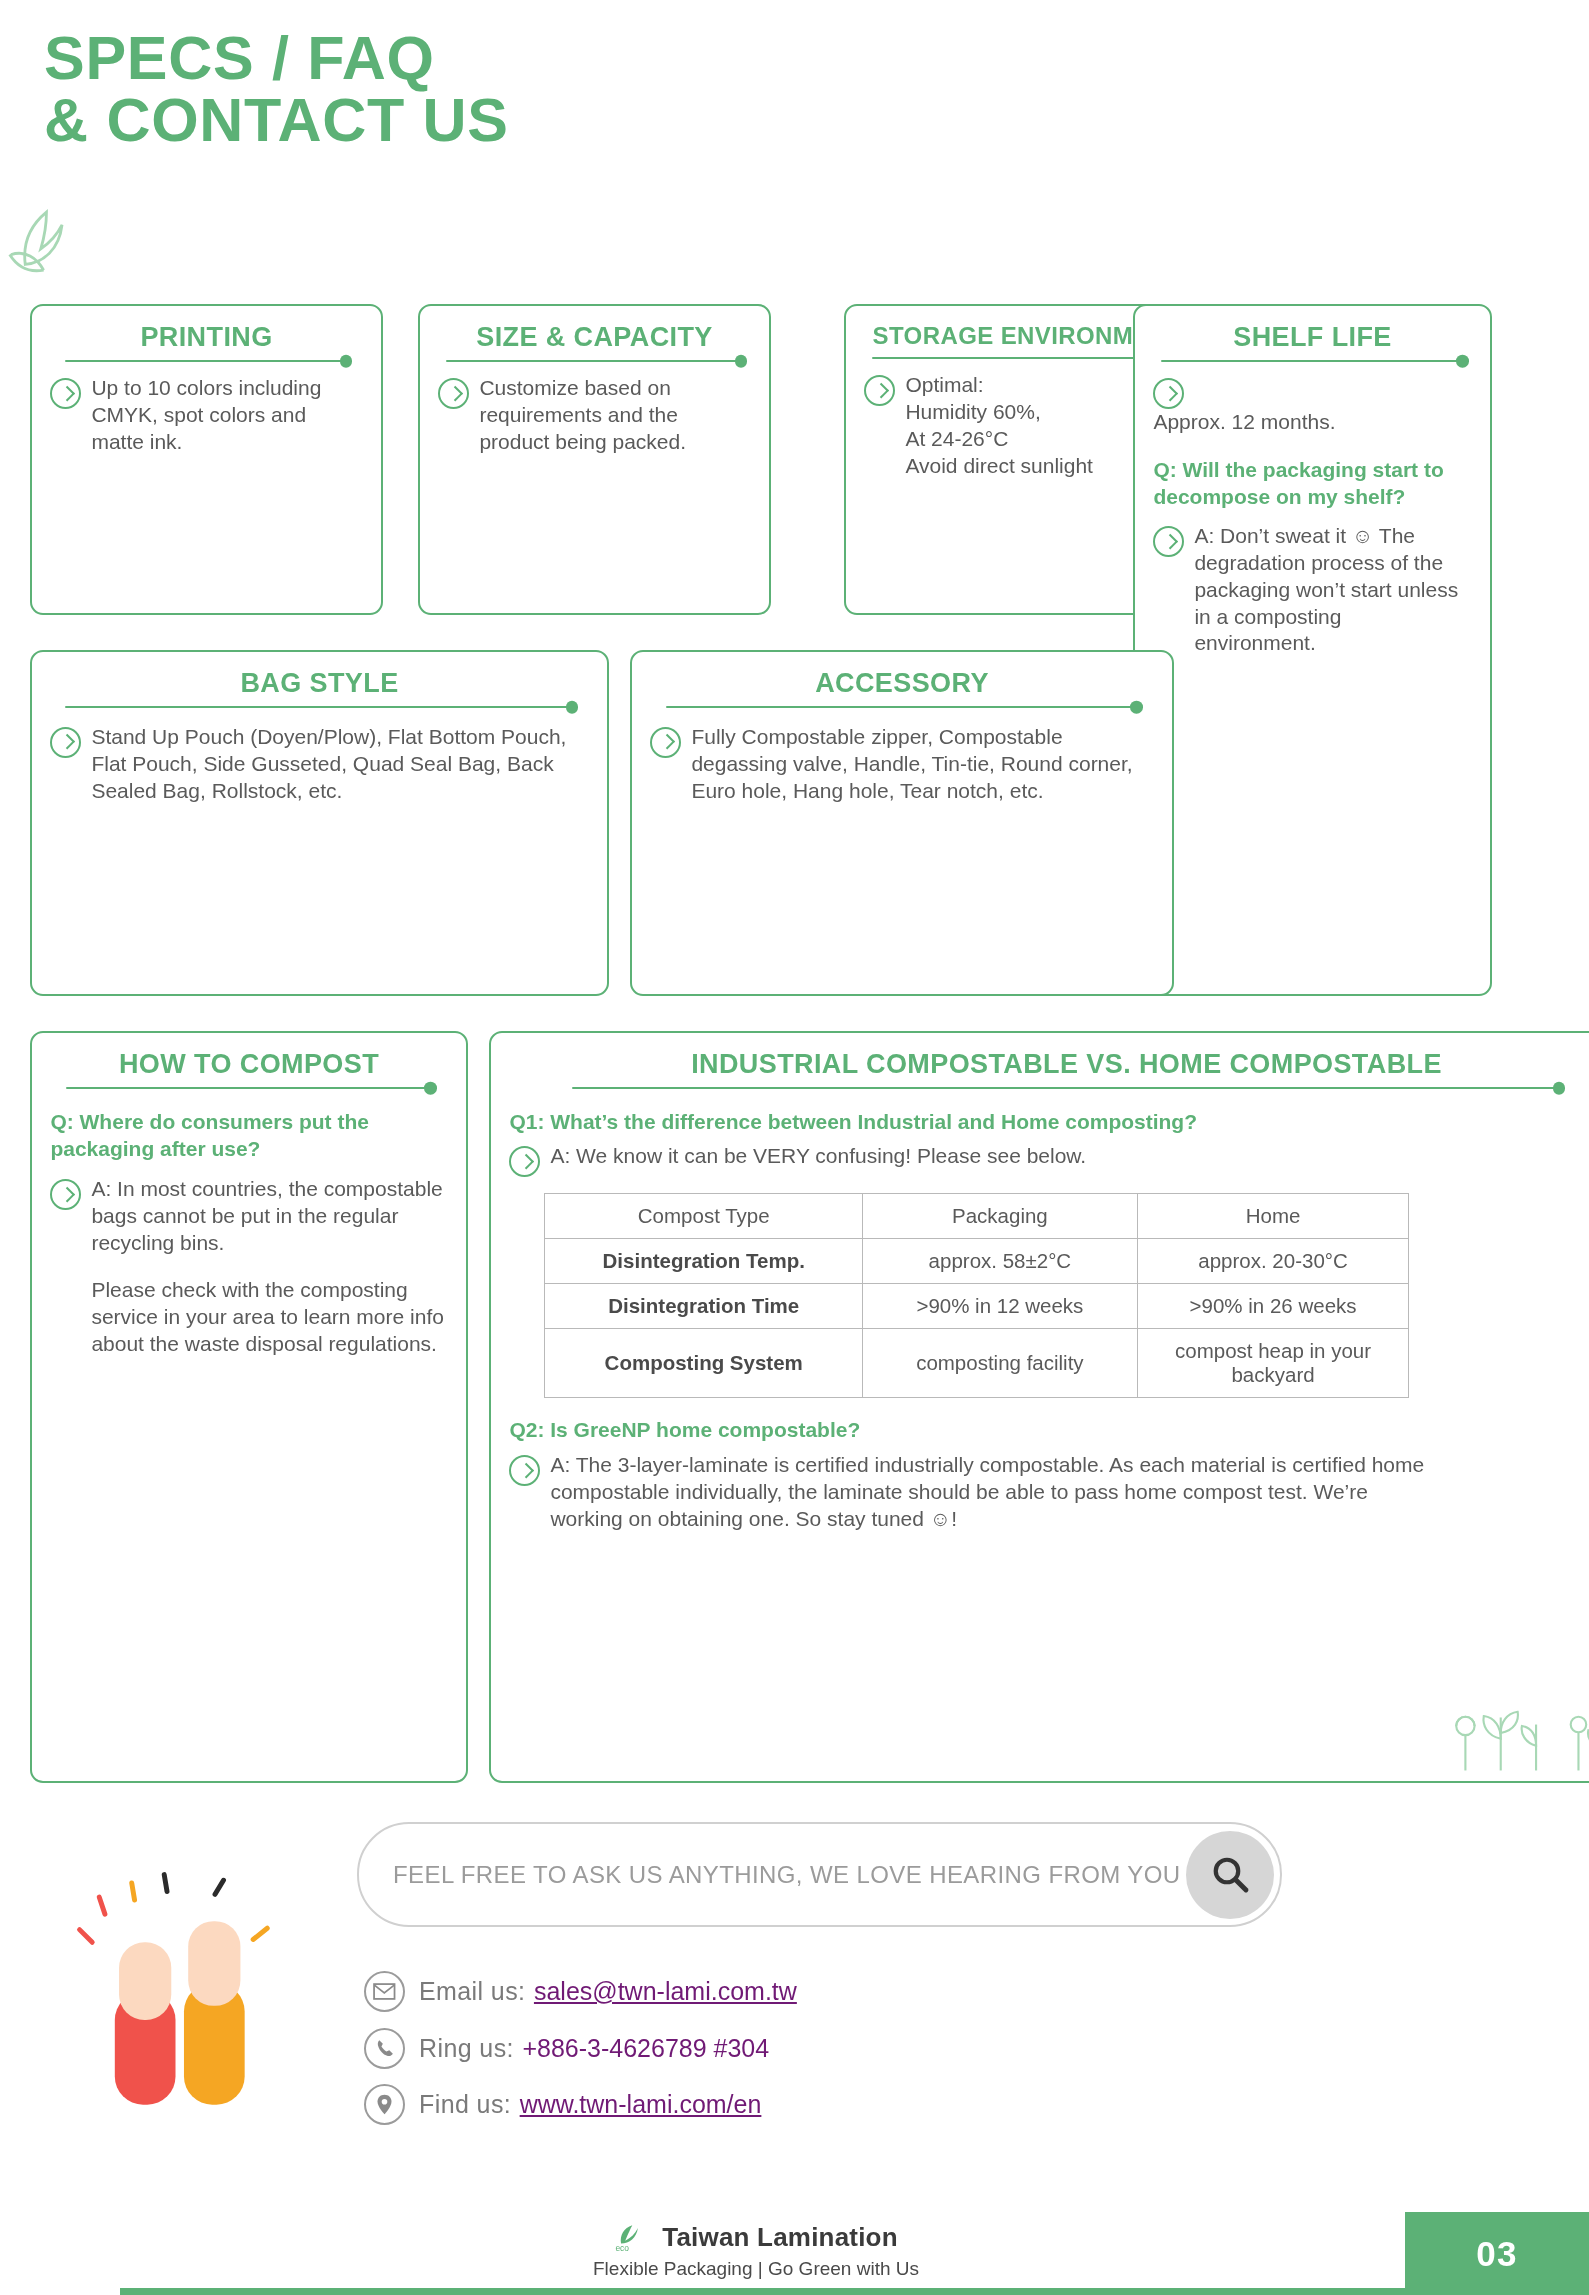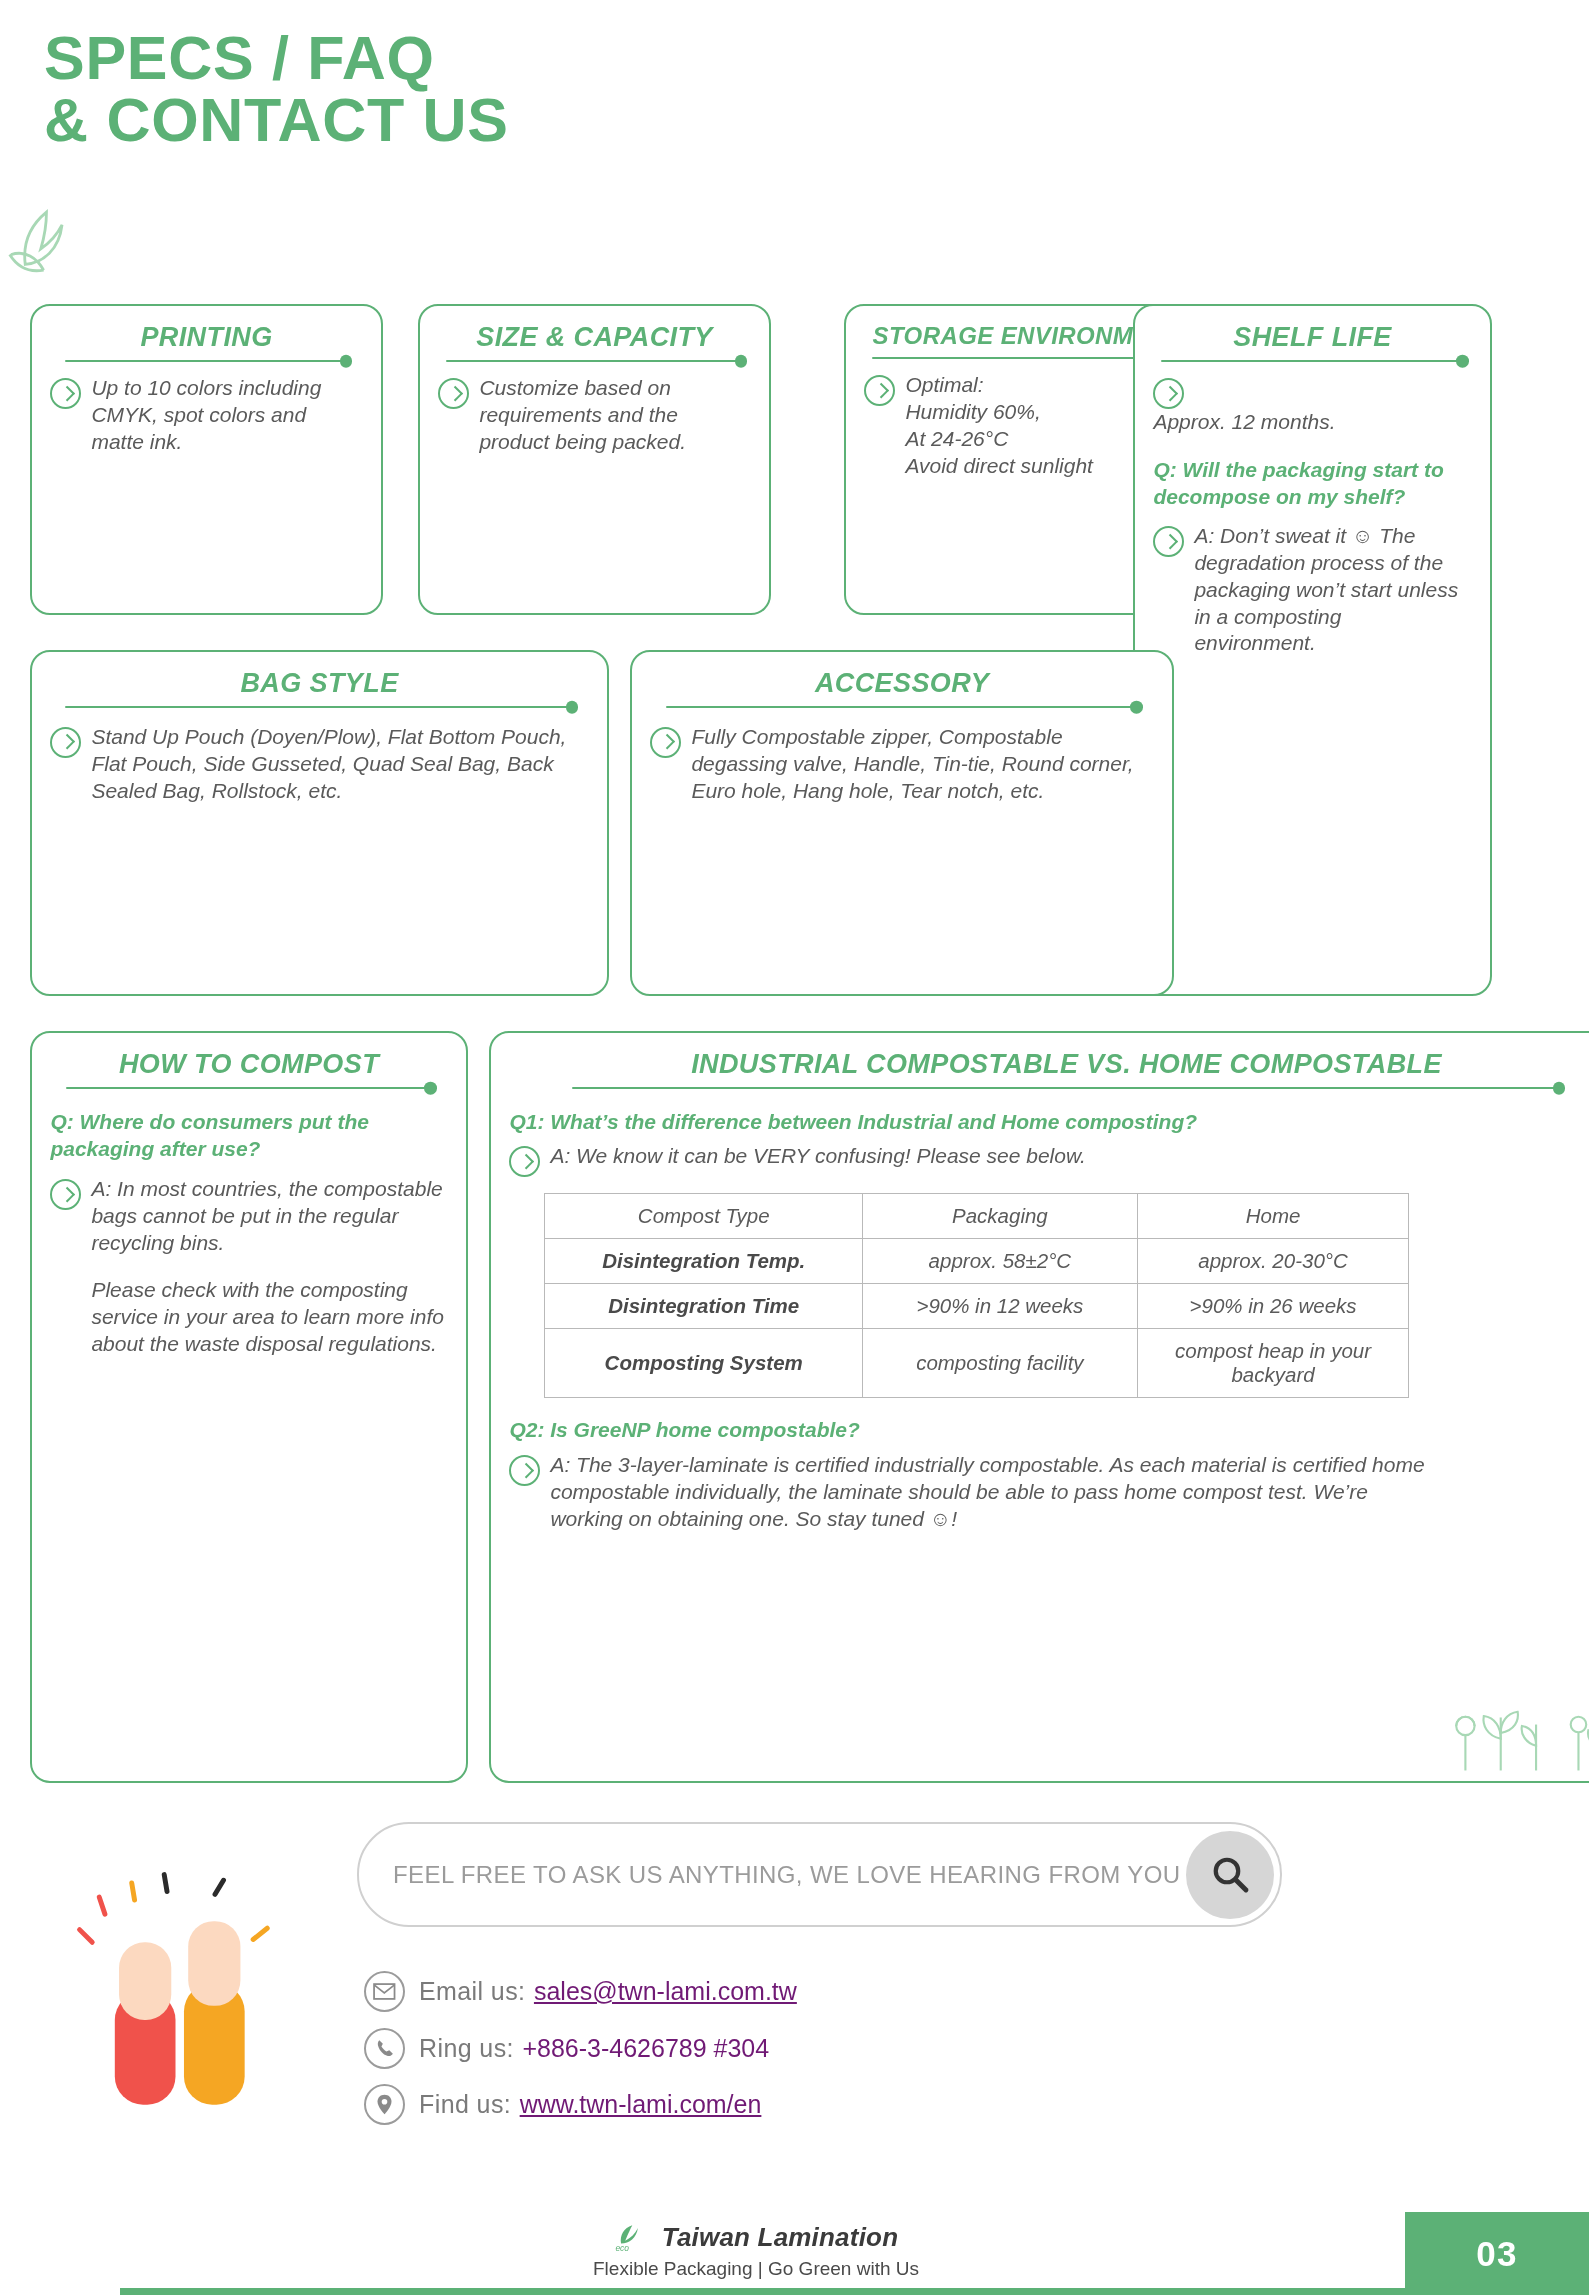--- a/index.html
+++ b/index.html
@@ -39,23 +39,22 @@
     left: 3.5px;
     top: 205px;
     width: 92px;
     height: 92px;
   }
 
   
   .card {
     position: absolute;
     border: 2.8px solid #5cb176;
-    border-radius: 20px;
+    border-radius: 13px;
     background: #fff;
-    font-style: italic;
   }
   .card-title {
     text-align: center;
     color: #5cb176;
     font-weight: bold;
     letter-spacing: 0.4px;
   }
   .rule {
     position: relative;
     height: 2.8px;
@@ -239,21 +238,20 @@
     position: absolute;
     left: 509px;
     bottom: 15.5px;
     text-align: center;
     width: 494px;
   }
   .brand-line {
     display: flex;
     align-items: center;
     justify-content: center;
-    font-style: italic;
   }
   .brand-name {
     font-size: 26px;
     font-weight: bold;
     color: #3b3b3b;
     margin-left: 10px;
     letter-spacing: 0.2px;
   }
   .brand-sub {
     font-size: 19px;

